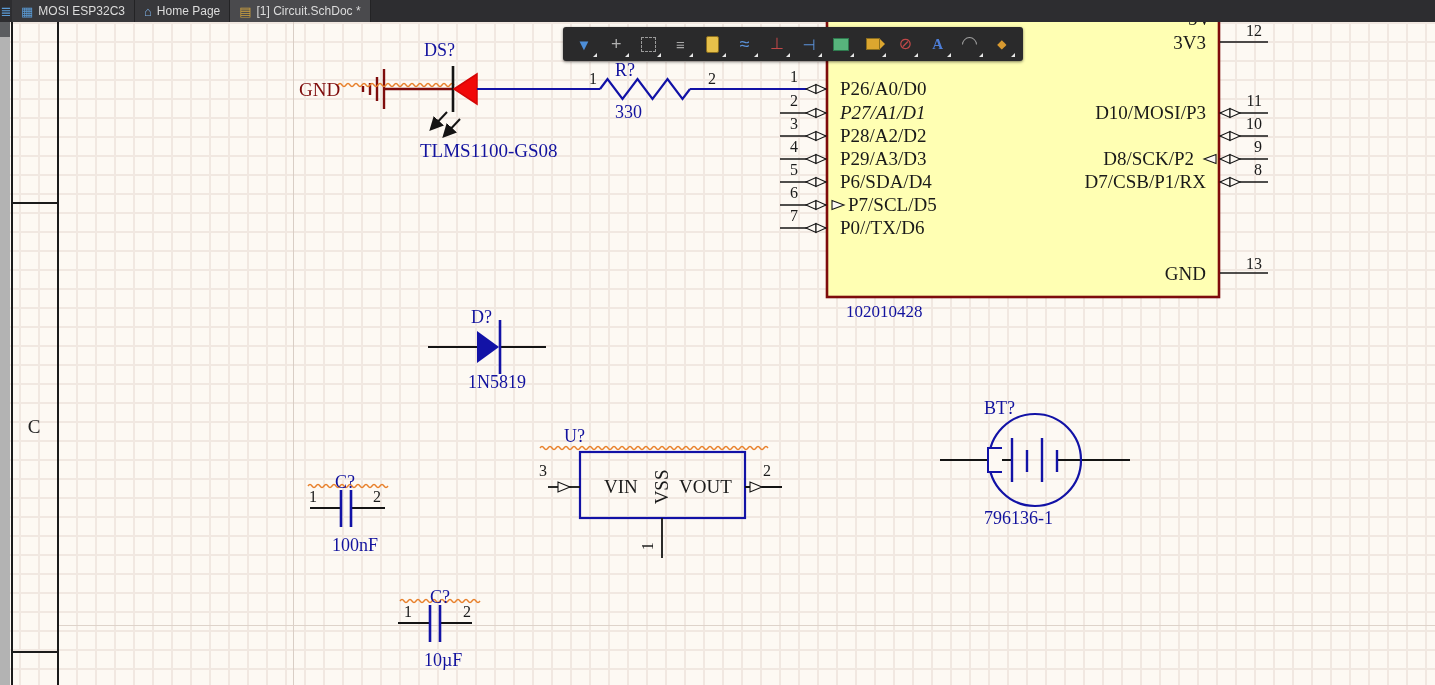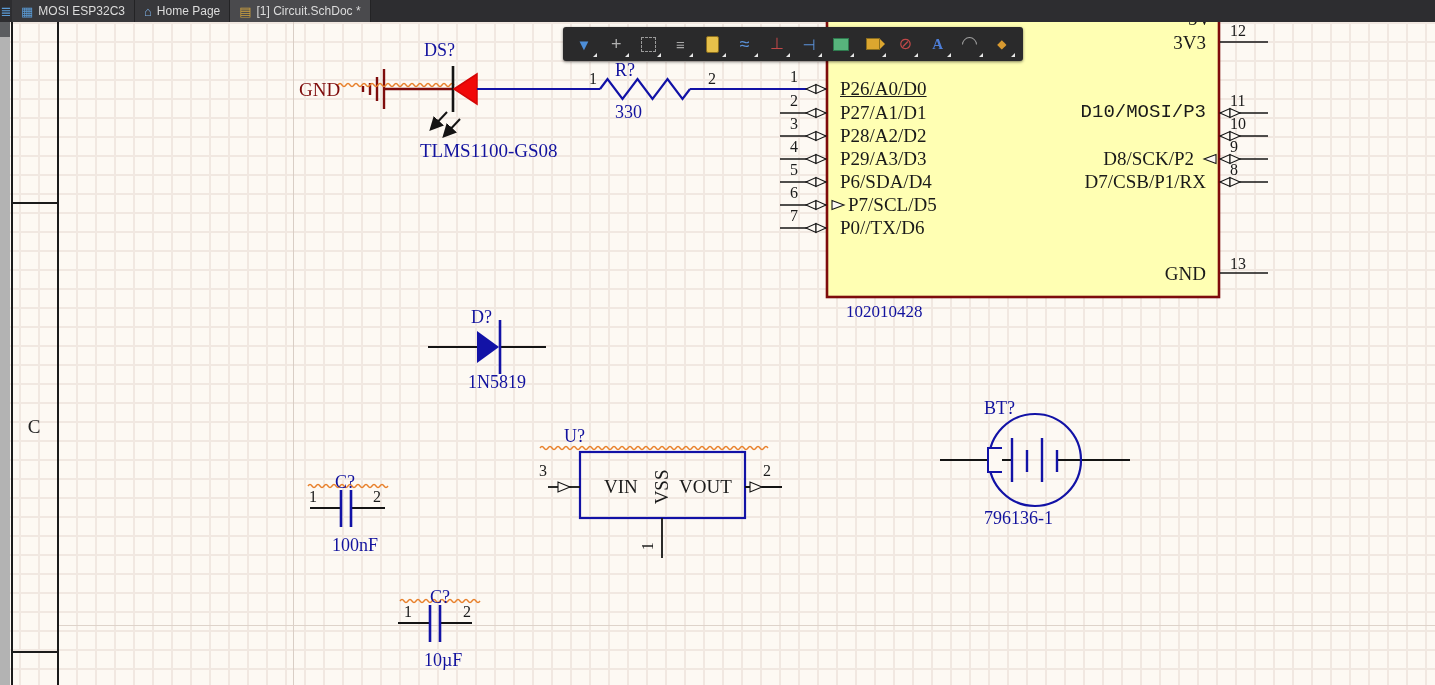--- a/index.html
+++ b/index.html
@@ -29,21 +29,21 @@
 
   svg.sch{position:absolute;left:0;top:0;width:1435px;height:663px;}
 
   
   .t{position:absolute;font-family:"Liberation Serif",serif;color:#1a1a1a;white-space:nowrap;line-height:1.15;}
   .blue{color:#12129e;}
   .maroon{color:#7e0c0c;}
   .pname{font-size:19px;}
   .pnum{font-size:16px;width:30px;text-align:center;}
   .rname{width:186px;text-align:right;font-size:19px;}
-  .rnum{width:32px;text-align:left;font-size:16px;}
+  .rnum{width:32px;text-align:right;font-size:16px;}
   .rot{transform:rotate(-90deg);transform-origin:center center;}
 
   
   .toolbar{position:absolute;left:563px;top:5px;width:460px;height:34px;background:#2a2a2b;border-radius:3px;box-shadow:0 1px 3px rgba(0,0,0,.5);display:flex;align-items:center;justify-content:space-between;padding:0 6px;box-sizing:border-box;z-index:40;}
   .tool{position:relative;width:30px;height:30px;display:flex;align-items:center;justify-content:center;cursor:pointer;}
   .tool .g{font-size:15px;line-height:1;}
   .caret{position:absolute;right:2px;bottom:2px;width:0;height:0;border-left:4px solid transparent;border-bottom:4px solid #e8e8e8;}
   .c-filter{color:#4d8ed8;} .c-plus{color:#b0b0b0;font-size:18px!important;} .c-wire{color:#5b92d8;font-size:18px!important;}
   .c-gnd{color:#c04848;font-size:16px!important;} .c-pin{color:#5b92d8;} .c-noerc{color:#c04848;font-size:16px!important;}
   .c-text{color:#4d7ed8;font-weight:bold;font-family:"Liberation Serif",serif;} .c-junc{color:#d89a30;font-size:12px!important;}
@@ -217,36 +217,36 @@
     <span class="t pname maroon" style="left:299px;top:57px;">GND</span>
 
     <span class="t blue" style="left:424px;top:18px;font-size:18px;">DS?</span>
     <span class="t blue" style="left:420px;top:118px;font-size:19px;">TLMS1100-GS08</span>
 
     <span class="t blue" style="left:615px;top:38px;font-size:18px;">R?</span>
     <span class="t blue" style="left:615px;top:80px;font-size:18px;">330</span>
     <span class="t pnum" style="left:578px;top:48px;">1</span>
     <span class="t pnum" style="left:697px;top:48px;">2</span>
 
-    <span class="t pname" style="left:840px;top:56px;text-decoration:underline;">P26/A0/D0</span>
-    <span class="t pname" style="left:840px;top:80px;">P27/A1/D1</span>
+    <span class="t pname" style="left:840px;top:56px;">P26/A0/D0</span>
+    <span class="t pname" style="left:840px;top:80px;font-style:italic;">P27/A1/D1</span>
     <span class="t pname" style="left:840px;top:103px;">P28/A2/D2</span>
     <span class="t pname" style="left:840px;top:126px;">P29/A3/D3</span>
     <span class="t pname" style="left:840px;top:149px;">P6/SDA/D4</span>
     <span class="t pname" style="left:848px;top:172px;">P7/SCL/D5</span>
     <span class="t pname" style="left:840px;top:195px;">P0//TX/D6</span>
     <span class="t pnum" style="left:779px;top:46px;">1</span>
     <span class="t pnum" style="left:779px;top:70px;">2</span>
     <span class="t pnum" style="left:779px;top:93px;">3</span>
     <span class="t pnum" style="left:779px;top:116px;">4</span>
     <span class="t pnum" style="left:779px;top:139px;">5</span>
     <span class="t pnum" style="left:779px;top:162px;">6</span>
     <span class="t pnum" style="left:779px;top:185px;">7</span>
 
-    <span class="t rname" style="left:1020px;top:80px;font-family:Liberation Mono, monospace;">D10/MOSI/P3</span>
+    <span class="t rname" style="left:1020px;top:80px;">D10/MOSI/P3</span>
     <span class="t rname" style="left:1008px;top:126px;">D8/SCK/P2</span>
     <span class="t rname" style="left:1020px;top:149px;">D7/CSB/P1/RX</span>
     <span class="t rnum" style="left:1230px;top:70px;">11</span>
     <span class="t rnum" style="left:1230px;top:93px;">10</span>
     <span class="t rnum" style="left:1230px;top:116px;">9</span>
     <span class="t rnum" style="left:1230px;top:139px;">8</span>
 
     <span class="t rname" style="left:1020px;top:10px;">3V3</span>
     <span class="t rnum" style="left:1230px;top:0px;">12</span>
     <span class="t rname" style="left:1020px;top:241px;">GND</span>

